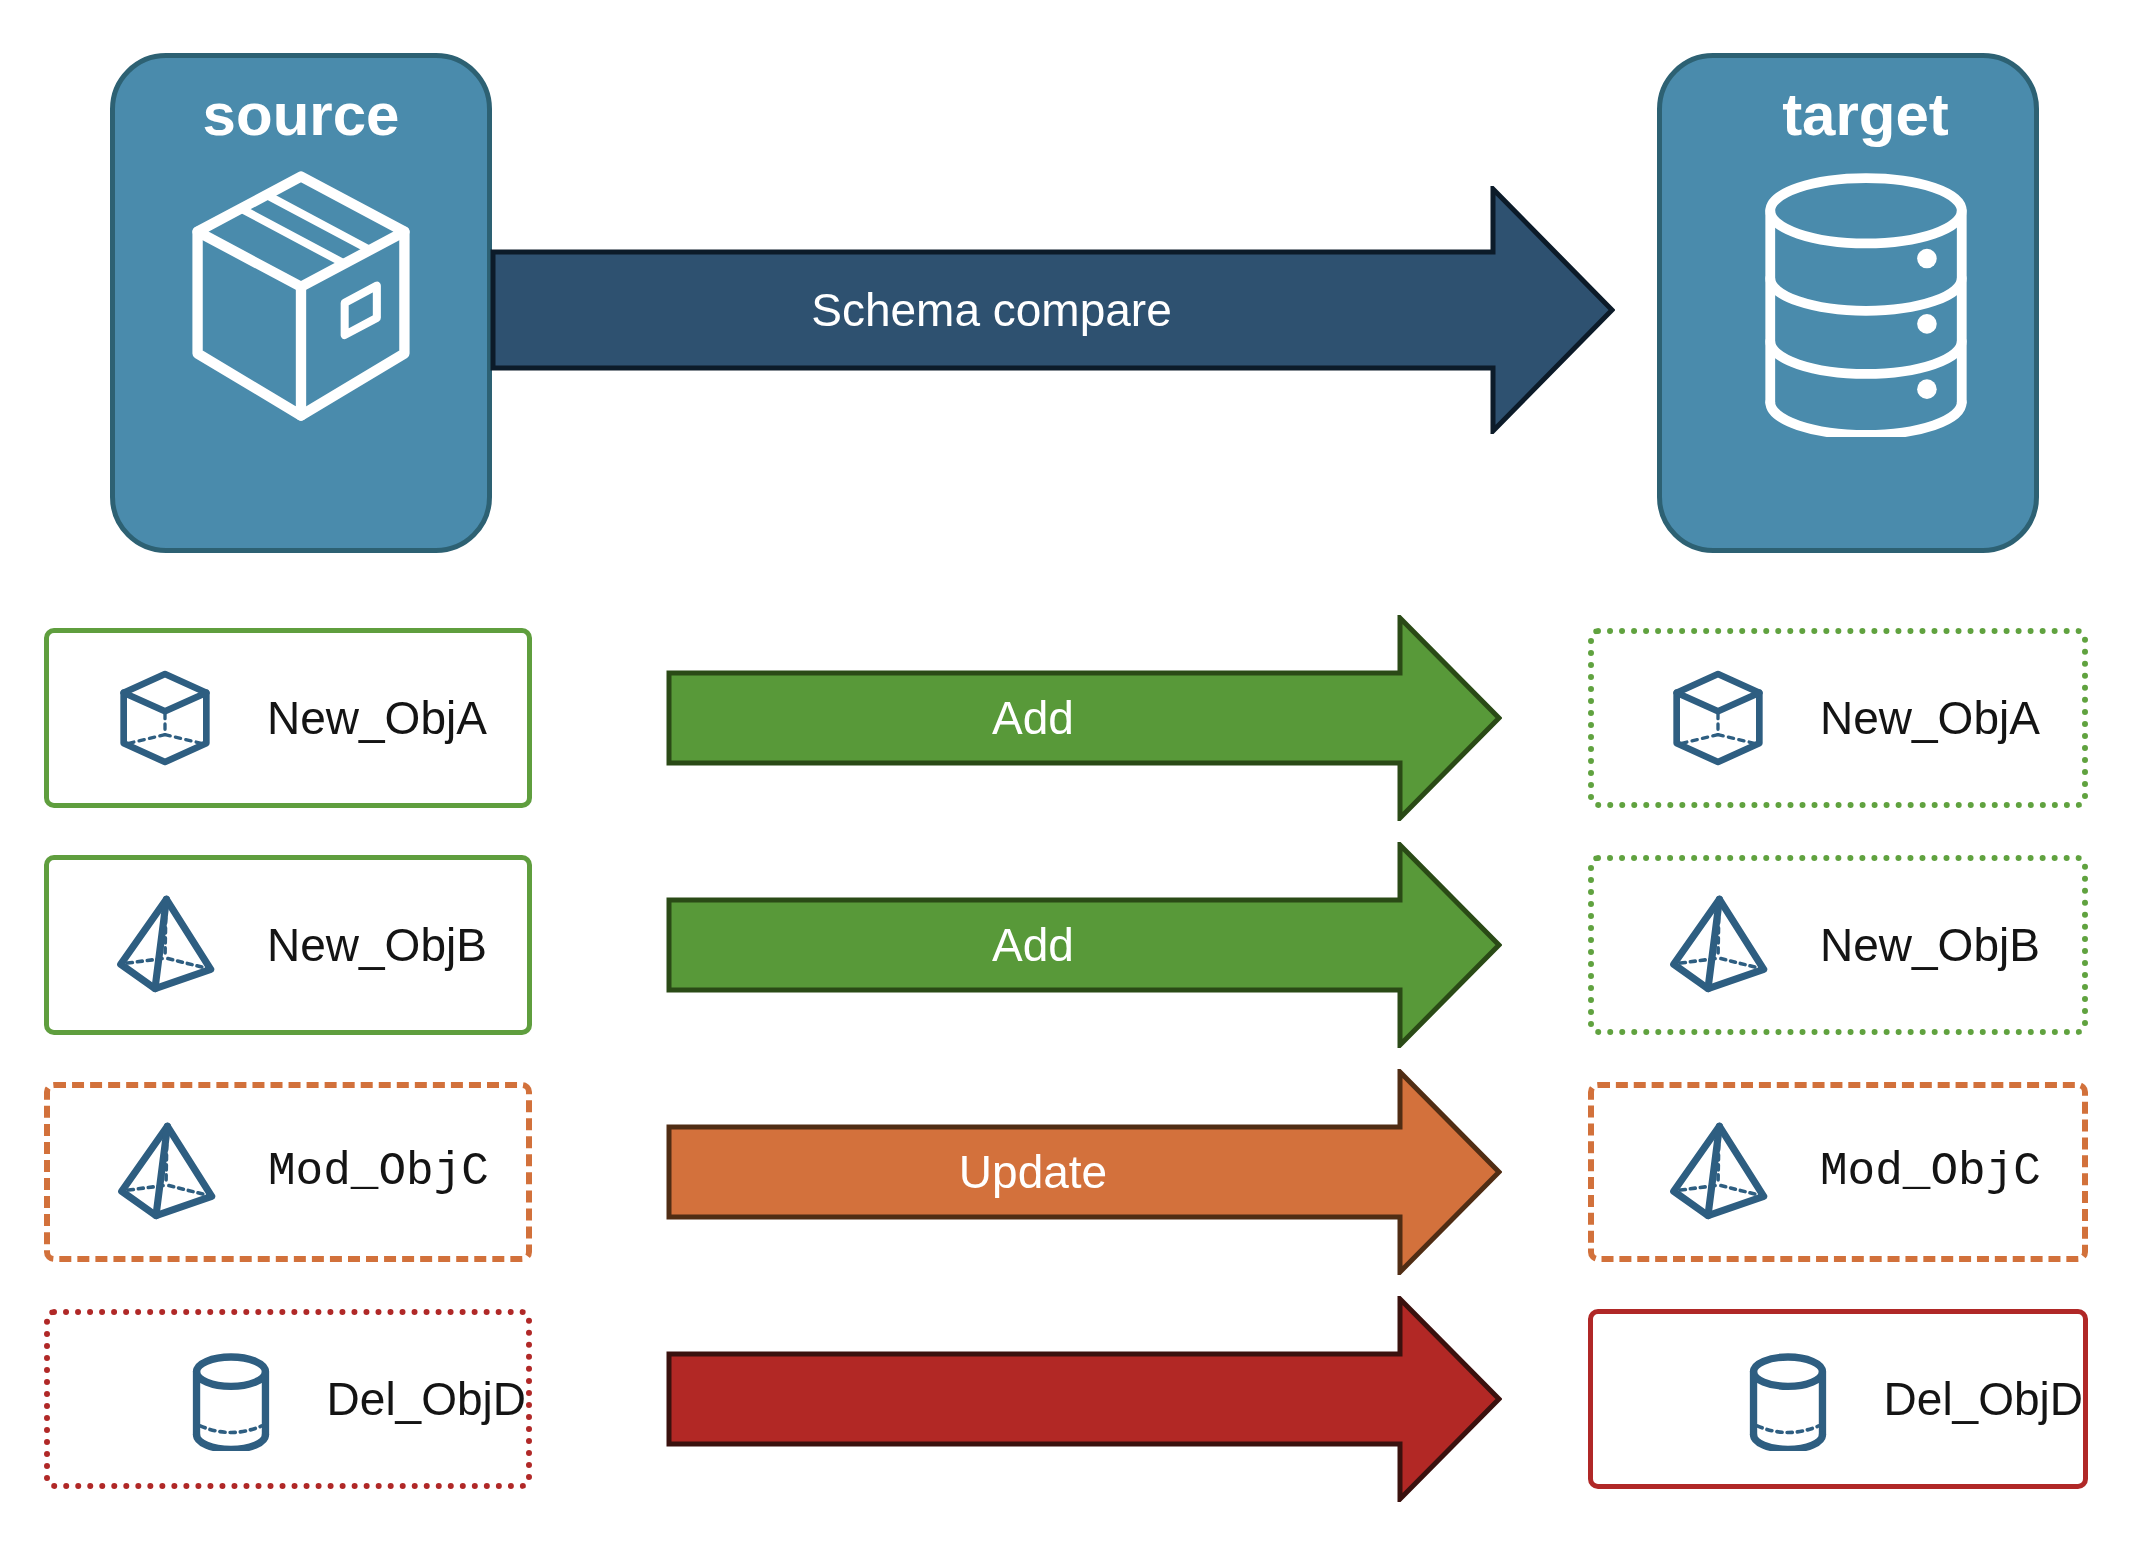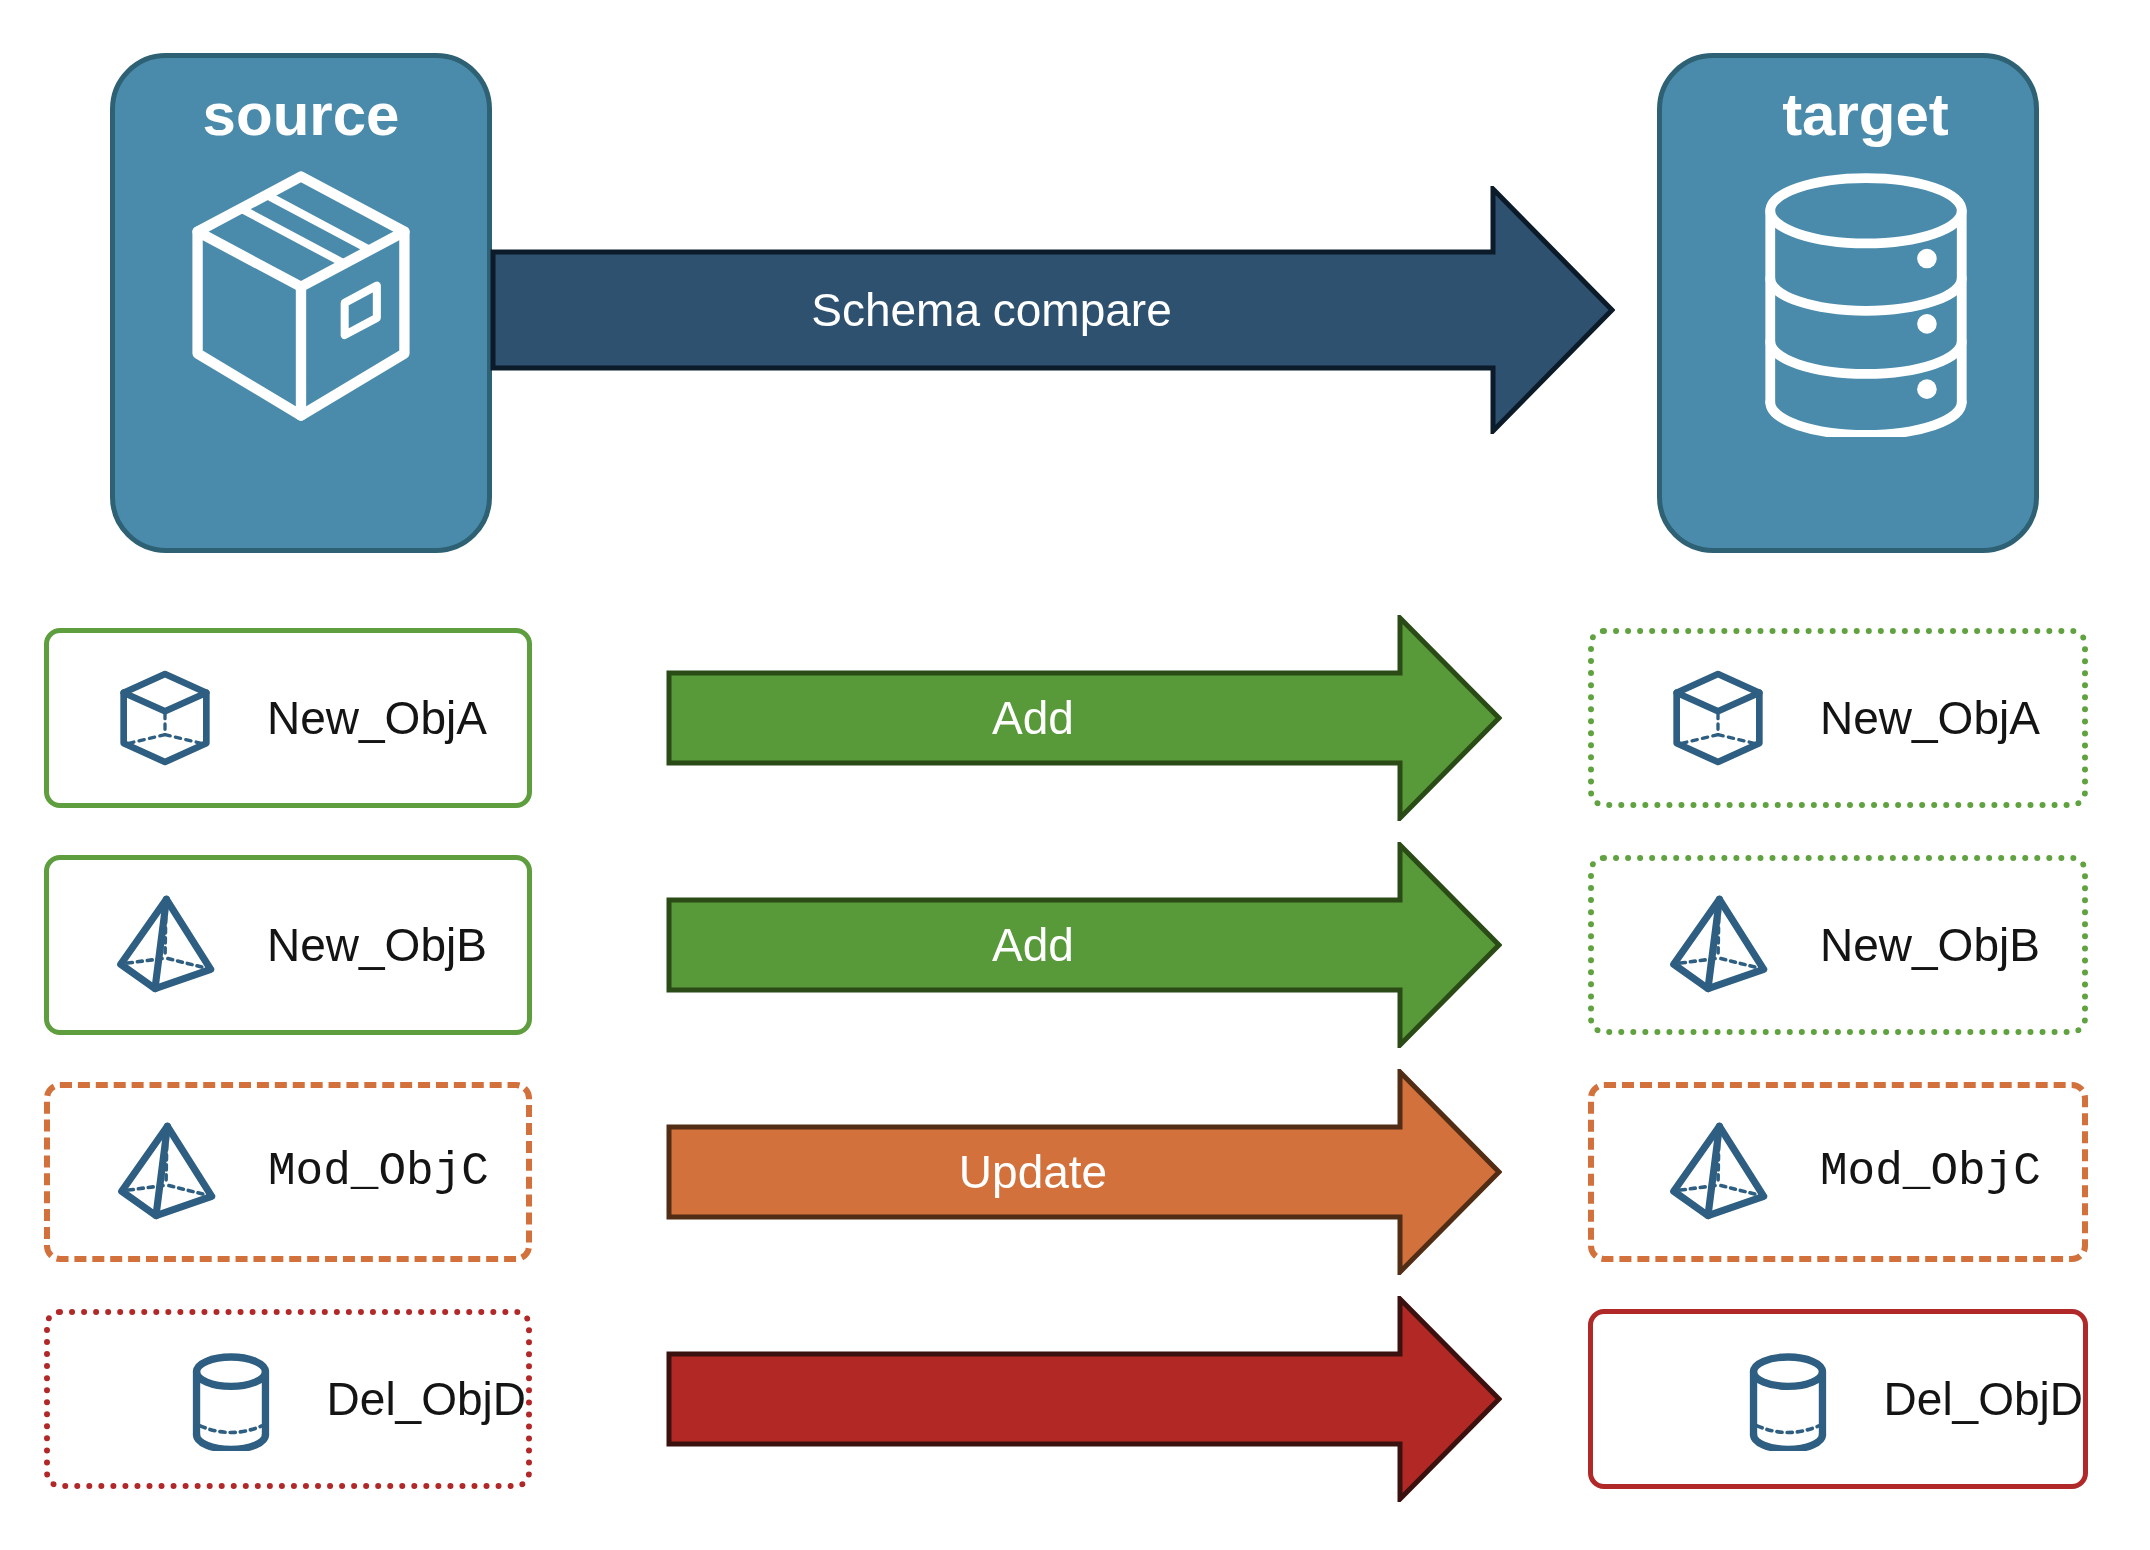--- a/index.html
+++ b/index.html
@@ -15,21 +15,21 @@
   .node-title{color:#ffffff;font-size:60px;font-weight:bold;margin-top:22px;}
   .node-icon{margin-top:16px;color:#ffffff;}
 
   
   #schema-arrow-svg{position:absolute;left:490px;top:186px;}
   #schema-arrow-label{position:absolute;left:490px;top:252px;width:1003px;height:116px;
         display:flex;align-items:center;justify-content:center;
         color:#ffffff;font-size:46px;text-align:right;}
 
   
-  .obj-box{position:absolute;height:180px;border-radius:16px;box-sizing:border-box;
+  .obj-box{position:absolute;height:180px;border-radius:10px;box-sizing:border-box;
         display:flex;align-items:center;background:#ffffff;}
   .obj-box.left{left:44px;width:488px;padding-left:66px;gap:52px;}
   .obj-box.right{left:1588px;width:500px;padding-left:74px;gap:52px;}
   .row0{top:628px;} .row1{top:855px;} .row2{top:1082px;} .row3{top:1309px;justify-content:flex-end;}
 
   .border-solid-green {border:5px solid #5f9e3e;}
   .border-dotted-green{border:6px dotted #60a23f;}
   .border-dashed-orange{border:6px dashed #d2713b;font-family:Liberation Mono, monospace;}
   .border-dotted-red  {border:6px dotted #b02827;}
   .border-solid-red   {border:5px solid #b02827;}

